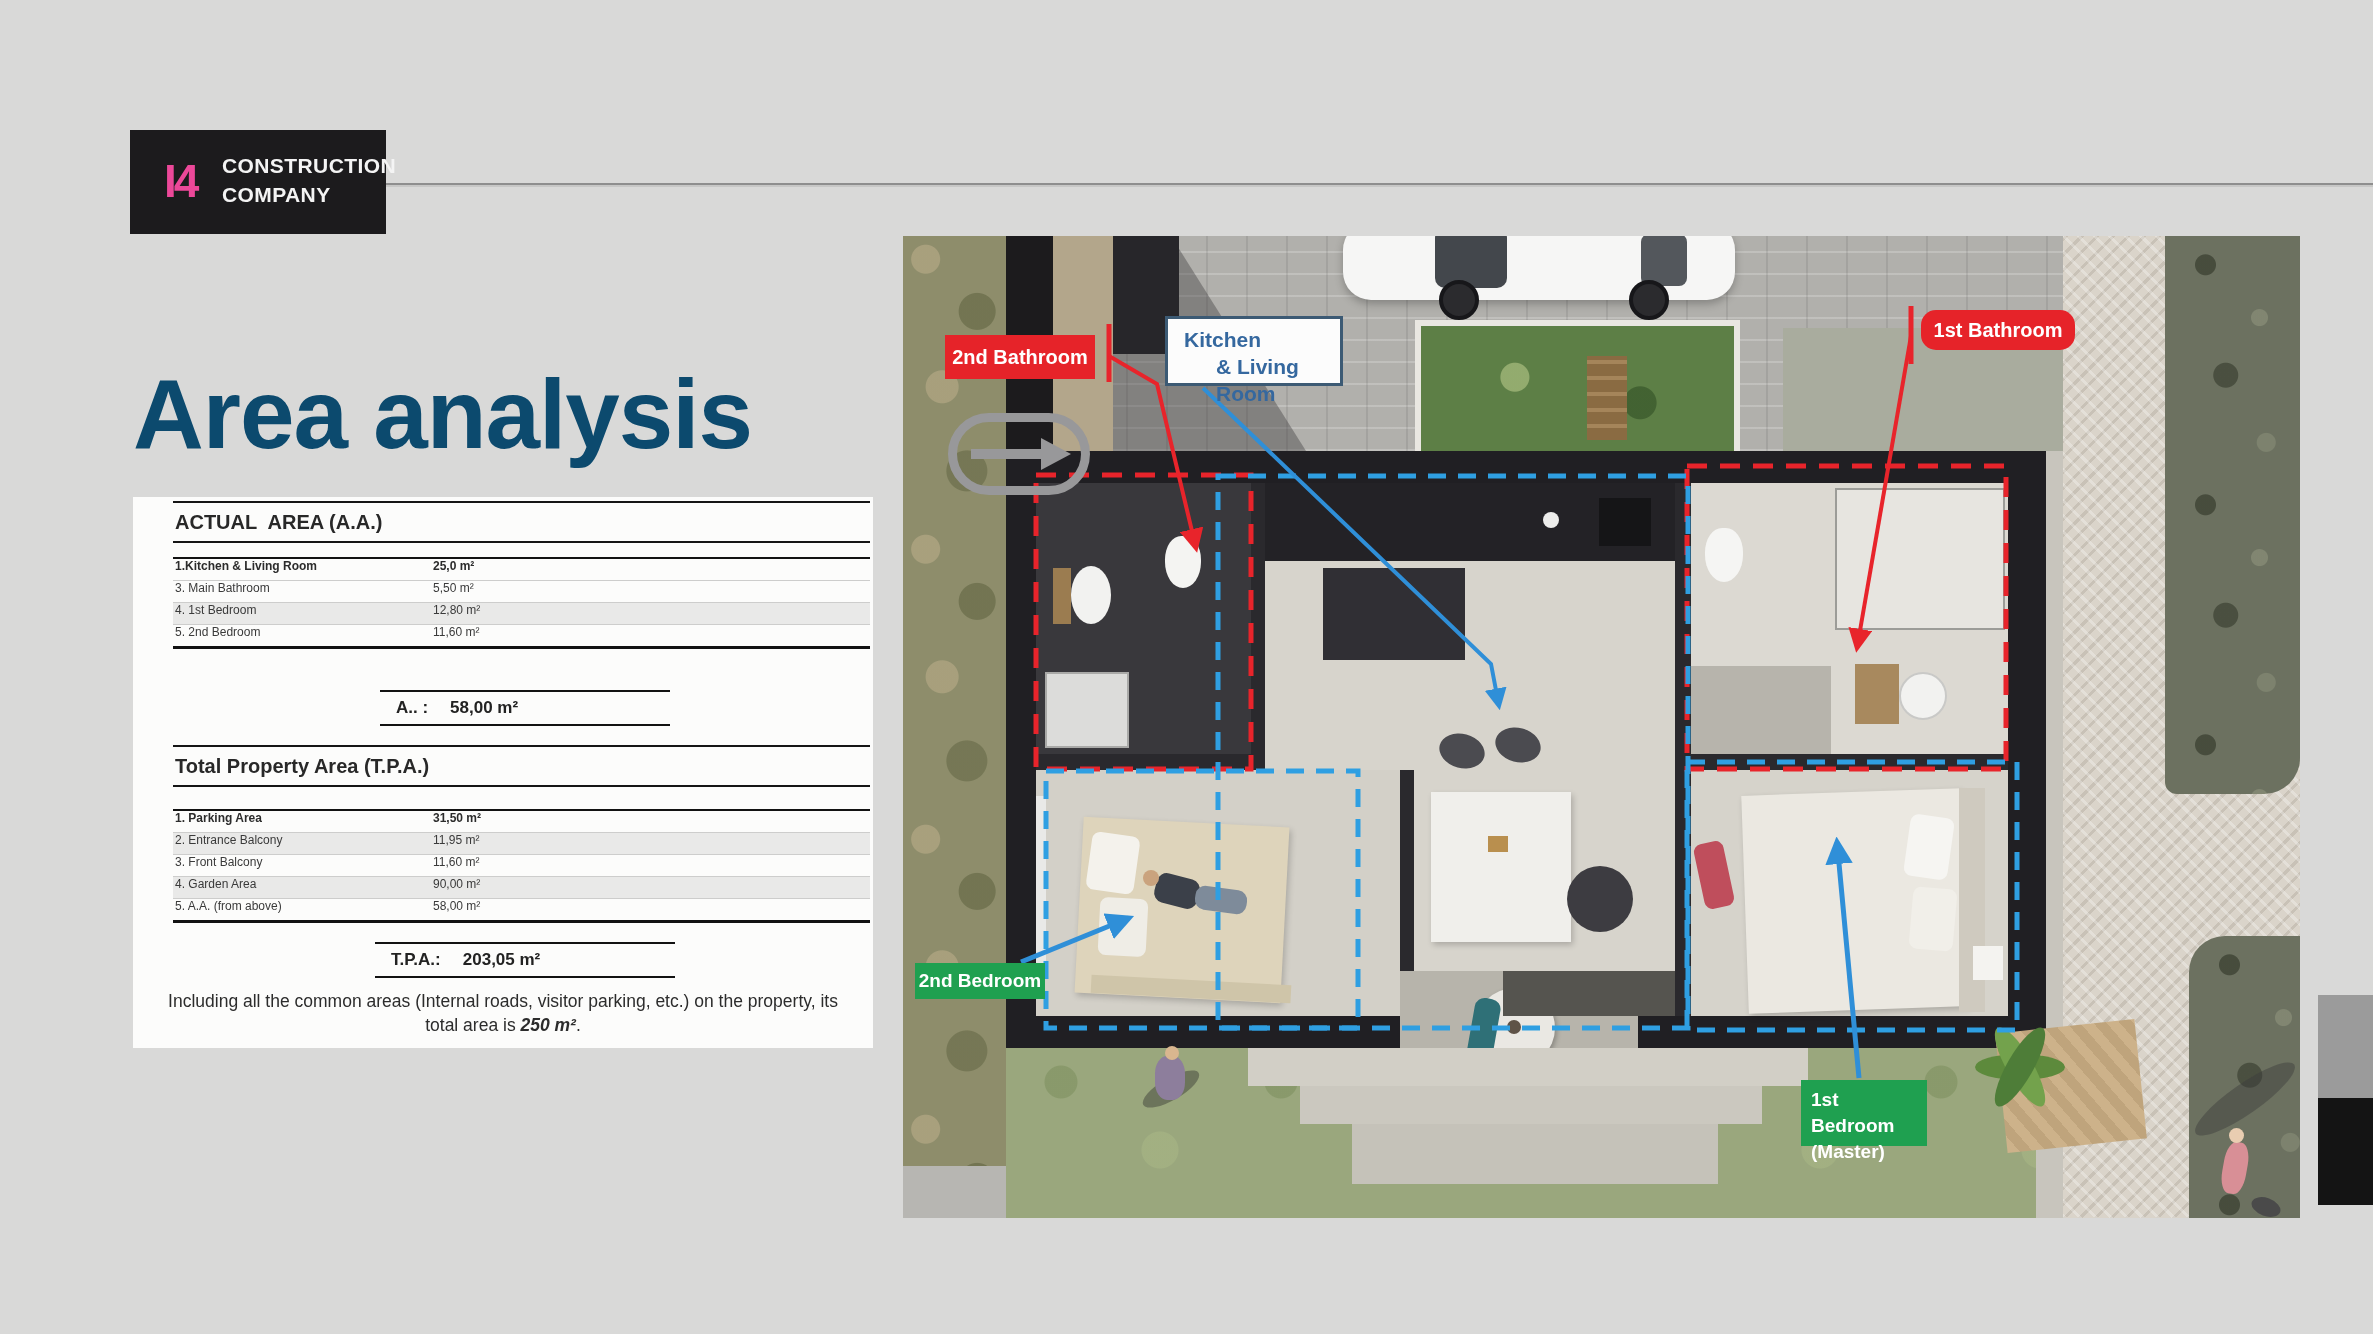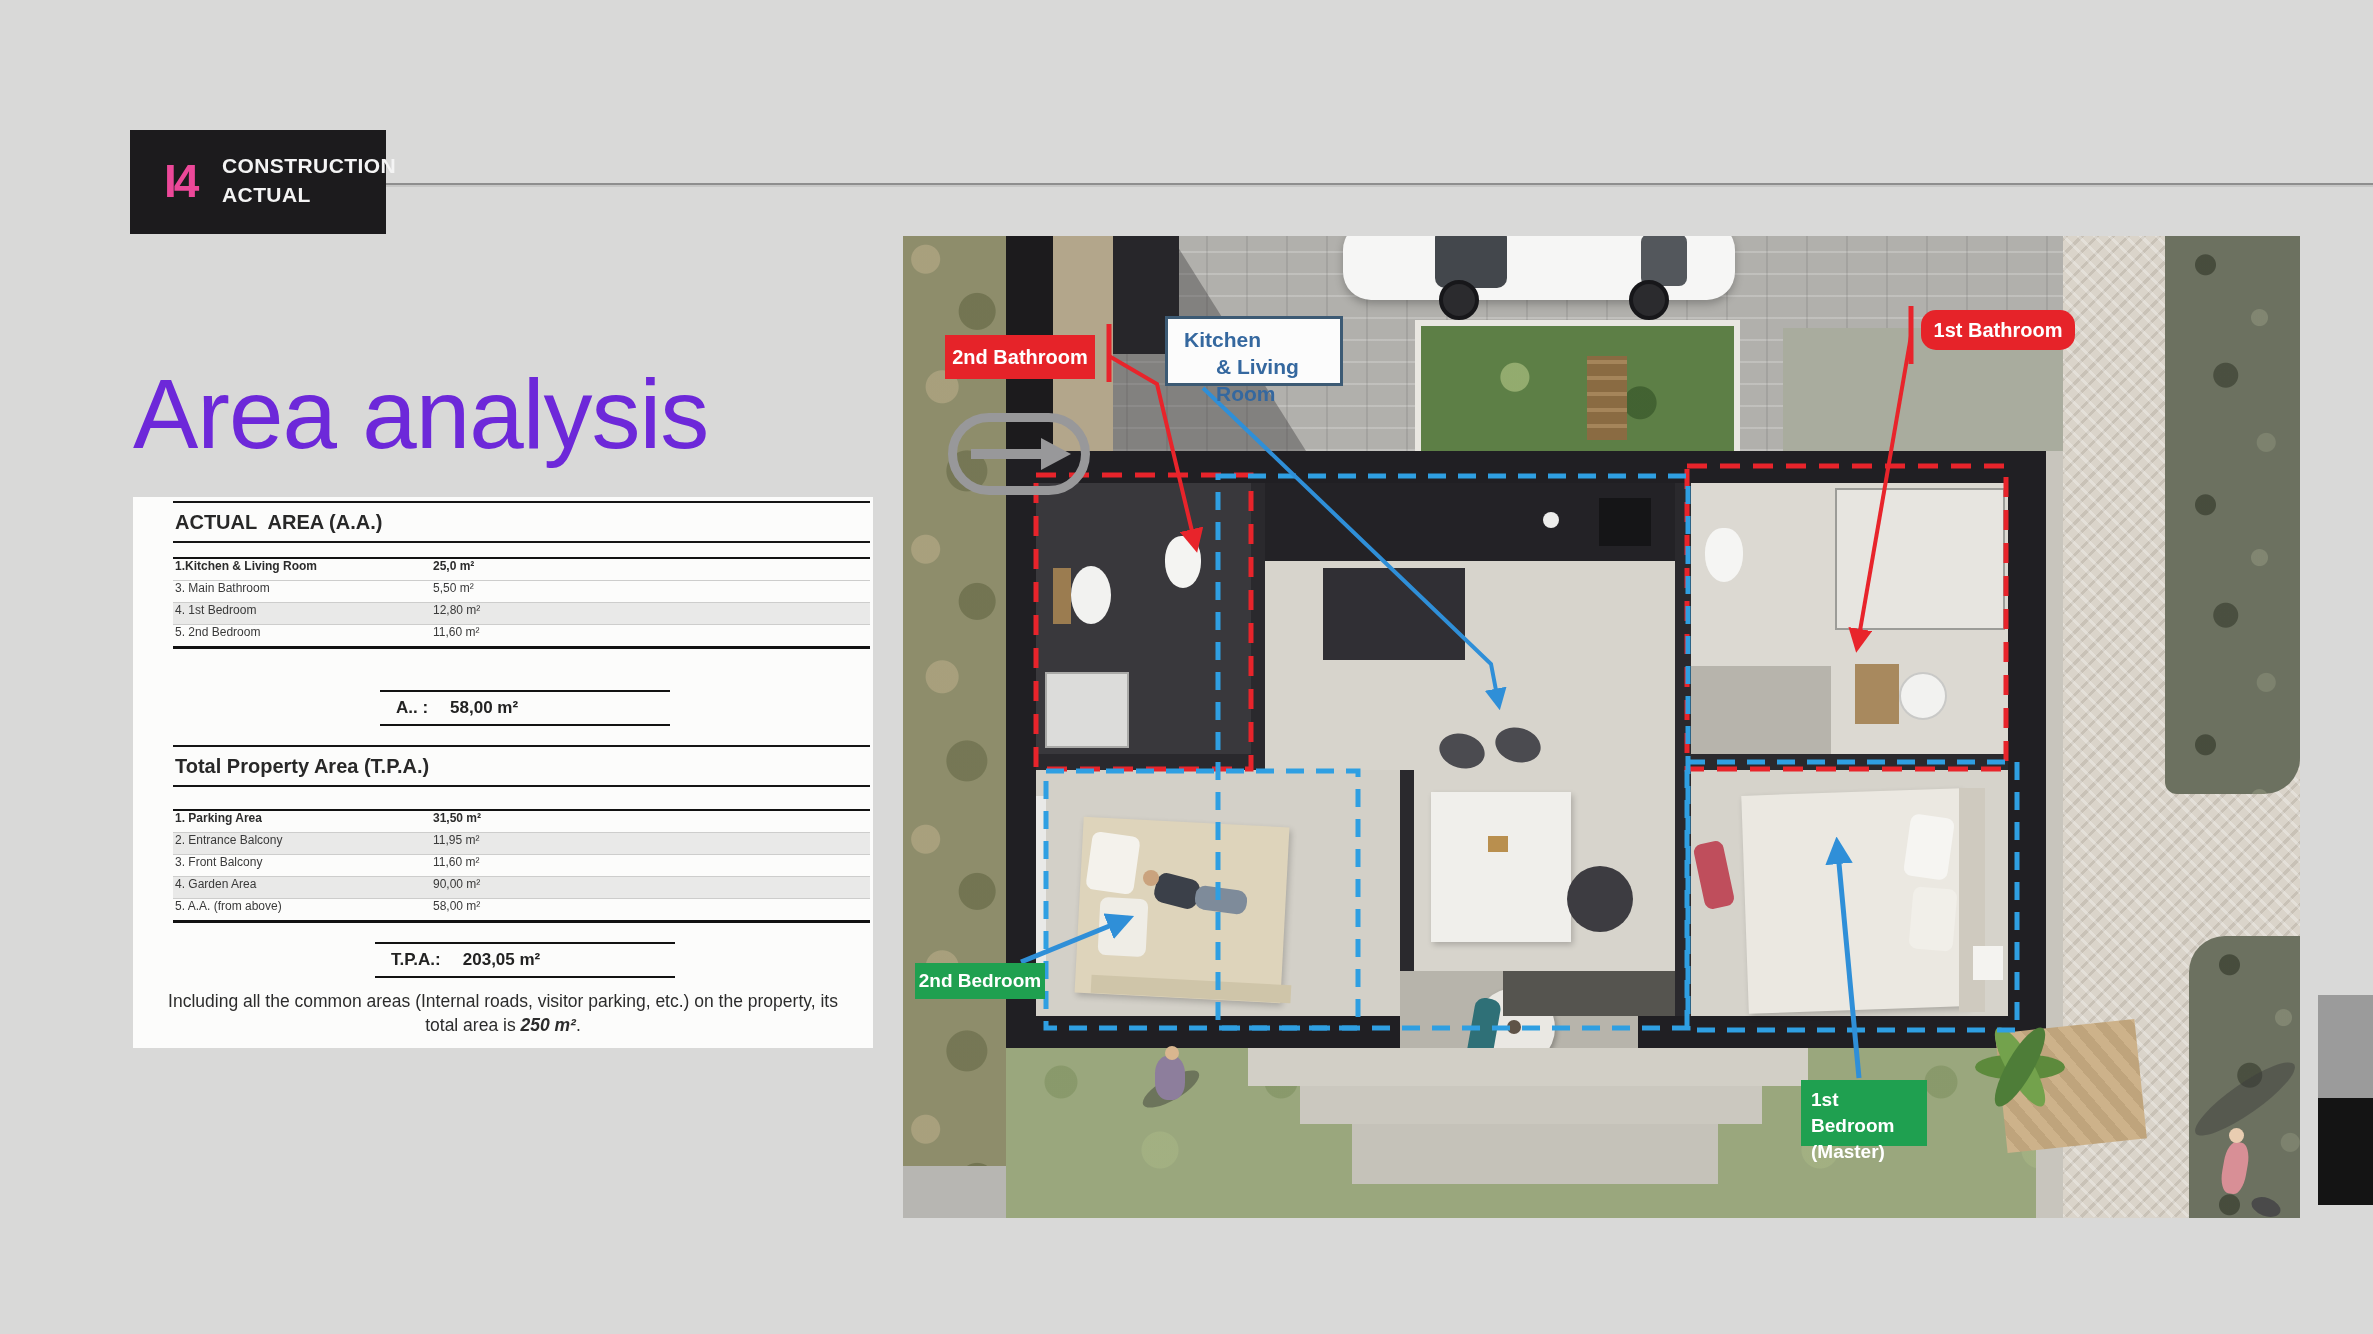--- a/index.html
+++ b/index.html
@@ -6,21 +6,21 @@
   body{width:2373px;height:1334px;font-family:"Liberation Sans",sans-serif;position:relative;overflow:hidden;}
   .abs{position:absolute;}
   #slide{position:absolute;inset:0;background:#d9d9d8;}
 
   
   .logo{left:130px;top:130px;width:256px;height:104px;background:#1c1b1d;}
   .logo .mono{position:absolute;left:34px;top:24px;font-size:46px;font-weight:600;color:#ec4899;letter-spacing:-3px;}
   .logo .ltxt{position:absolute;left:92px;top:21px;color:#f4f4f4;font-weight:700;font-size:21px;line-height:29px;letter-spacing:.4px;}
   .hline{left:386px;top:183px;width:1987px;height:2px;background:#8e8e8e;box-shadow:0 2px 0 #c7c7c6;}
 
-  .title{left:133px;top:358px;font-size:98px;color:#6d28d9;font-weight:400;letter-spacing:-1px;}
+  .title{left:133px;top:358px;font-size:98px;color:#0c4a6e;font-weight:700;letter-spacing:-1px;}
 
   
   .panel{left:133px;top:497px;width:740px;height:551px;background:#fcfcfb;}
   .sechead{position:absolute;left:40px;width:697px;border-top:2px solid #151515;border-bottom:2px solid #151515;
            padding:8px 2px 7px 2px;font-weight:700;font-size:20px;color:#282828;box-sizing:border-box;}
   .dtable{position:absolute;left:40px;width:697px;border-top:2px solid #121212;border-bottom:3px solid #121212;}
   .trow{display:flex;height:21px;align-items:flex-start;font-size:12px;color:#3a3a3a;border-bottom:1px solid #cdcdcc;}
   .trow:last-child{border-bottom:none;}
   .trow.alt{background:#e9e9e8;}
   .trow.first{font-weight:700;color:#2c2c2c;}
@@ -68,21 +68,21 @@
 </style>
 </head>
 <body>
 
 <div id="slide">
 
   <div class="abs logo">
     <span class="mono">I4</span>
     <div class="ltxt">
       <div>CONSTRUCTION</div>
-      <div>ACTUAL</div>
+      <div>COMPANY</div>
     </div>
   </div>
   <div class="abs hline"></div>
 
   <div class="abs title">Area analysis</div>
 
   <div class="abs panel">
     <div class="sechead" style="top:4px;">ACTUAL&nbsp; AREA (A.A.)</div>
     <div class="dtable" style="top:60px;">
         <div class="trow first">

